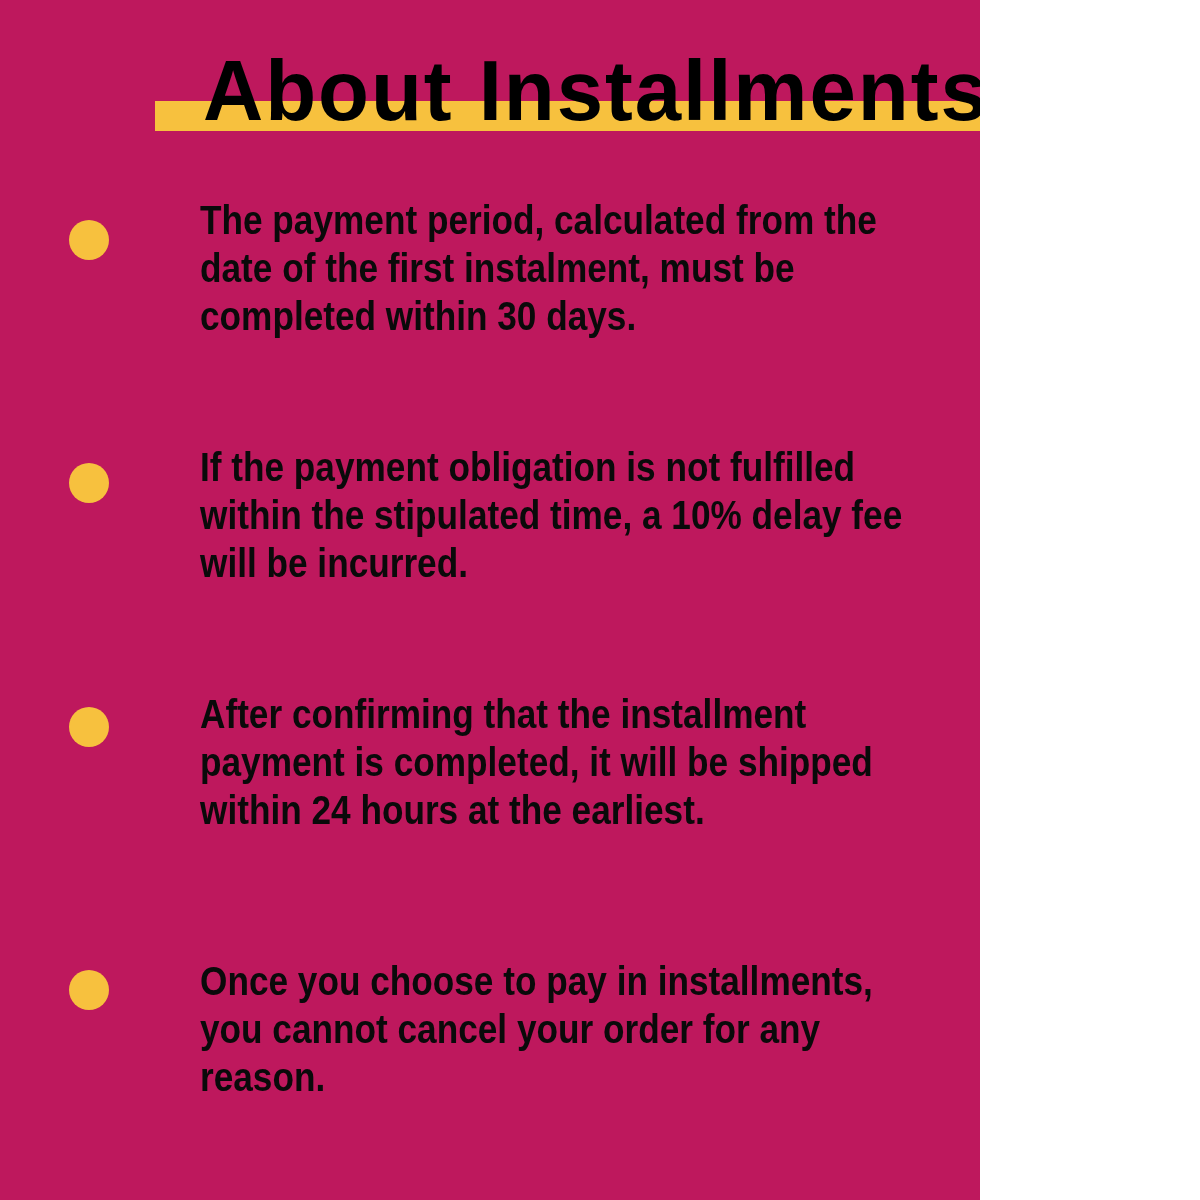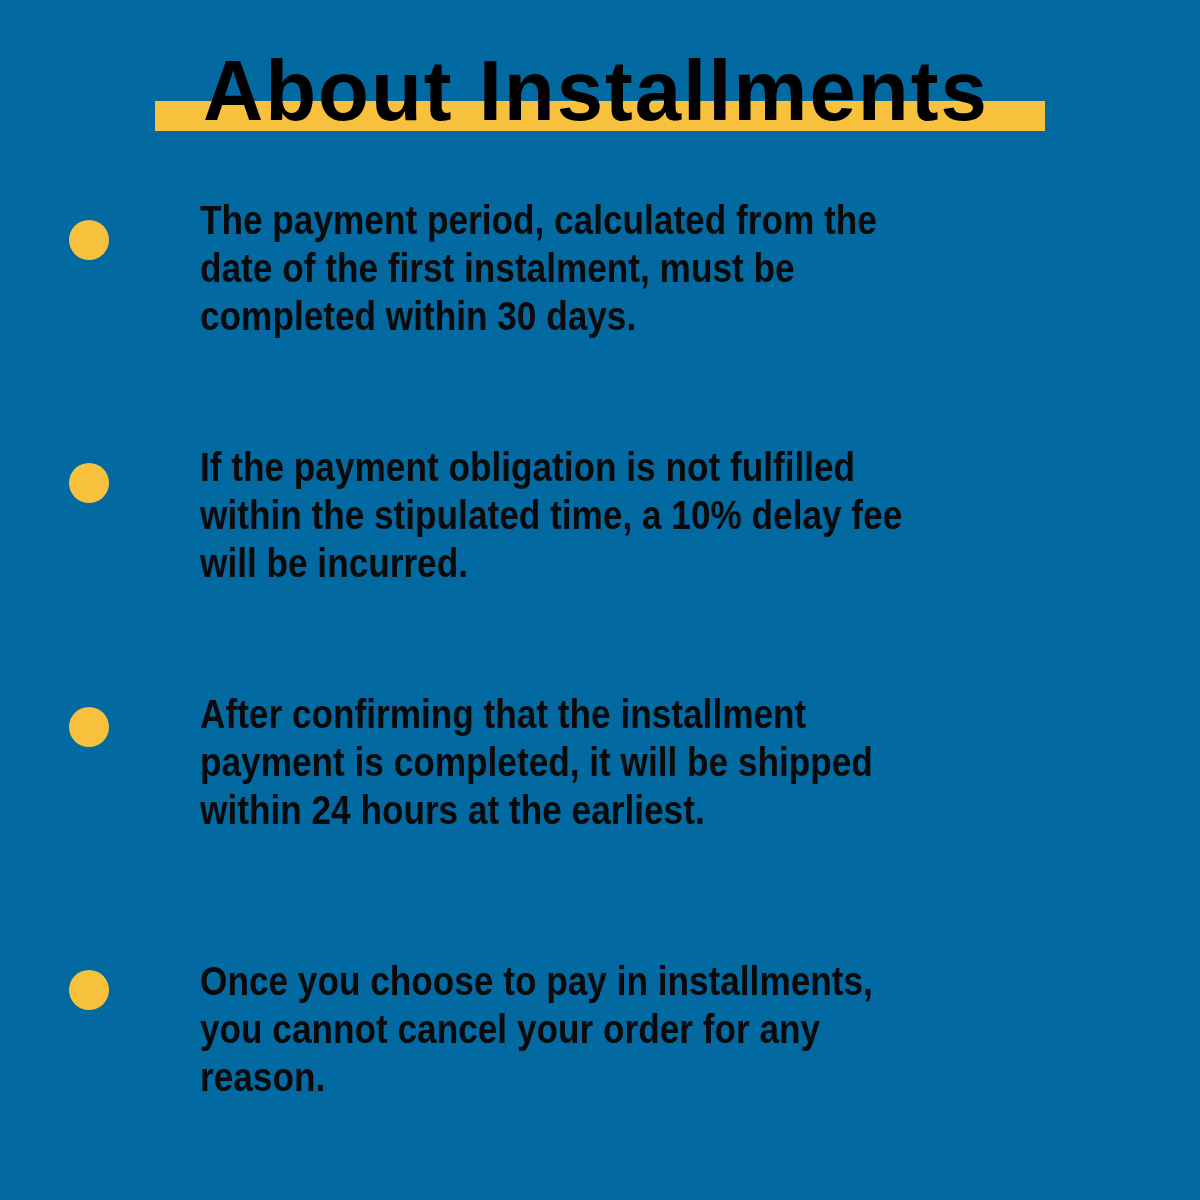--- a/index.html
+++ b/index.html
@@ -2,23 +2,23 @@
 <html style="--accent: #F7C13E;"><head>
 <meta charset="utf-8">
 <style>
   html, body {
     margin: 0;
     padding: 0;
     background: #ffffff;
   }
   .canvas {
     position: relative;
-    width: 1200px;
+    width: 980px;
     height: 1200px;
-    background: #0369a1;
+    background: #be185d;
     overflow: hidden;
     font-family: "Liberation Sans", sans-serif;
   }
   .title-highlight {
     position: absolute;
     left: 155px;
     top: 101px;
     width: 890px;
     height: 30px;
     background: var(--accent, #F7C13E);

